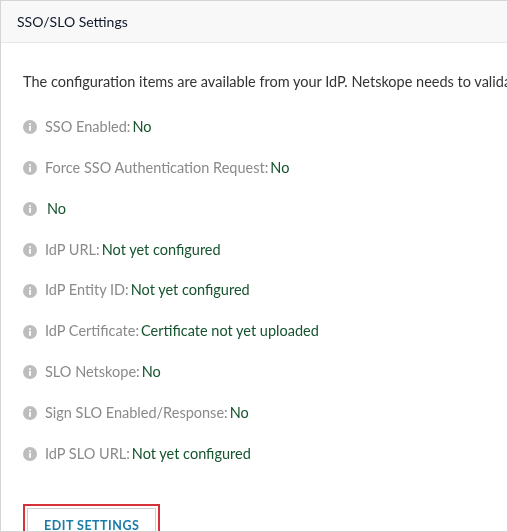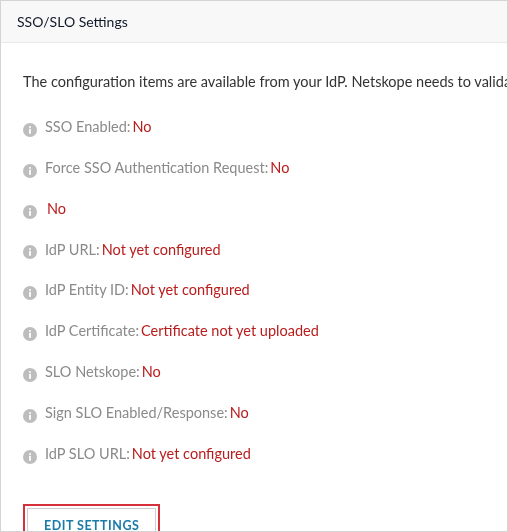--- a/index.html
+++ b/index.html
@@ -33,42 +33,42 @@
       padding: 30px 22px 16px 22px;
     }
     .intro-text {
       font-size: 14.5px;
       color: #333;
       margin-bottom: 28px;
       white-space: nowrap;
     }
     .setting-row {
       display: flex;
-      align-items: flex-end;
+      align-items: center;
       margin-bottom: 22px;
       font-size: 14.5px;
       line-height: 1.3;
     }
     .info-icon {
       width: 14px;
       height: 14px;
       flex: 0 0 14px;
       margin-right: 8px;
       display: inline-flex;
       align-items: center;
       justify-content: center;
     }
     .info-icon svg {
       display: block;
     }
     .setting-label {
       color: #8a8a8a;
     }
     .setting-value {
-      color: #b91c1c;
+      color: #14532d;
       margin-left: 2px;
     }
     .button-wrap {
       margin-top: 18px;
       border: 2px solid #d6303a;
       display: inline-block;
       padding: 2px;
     }
     .edit-button {
       border: 1px solid #cfcfcf;

